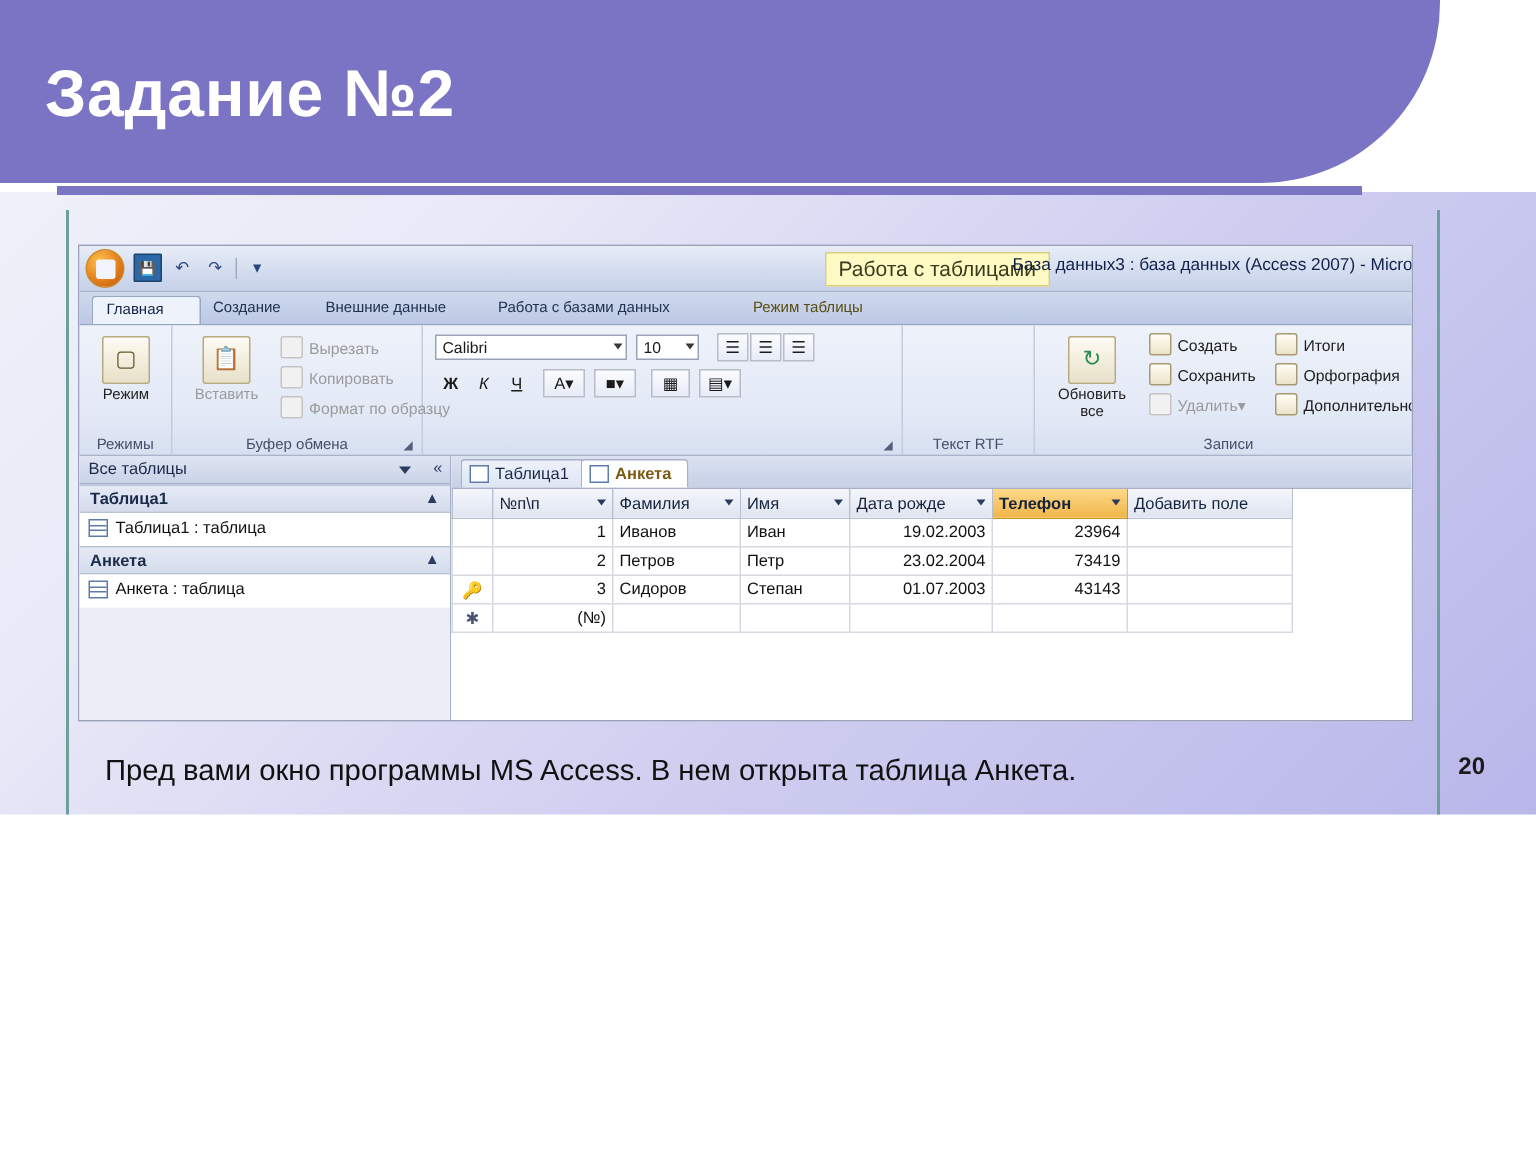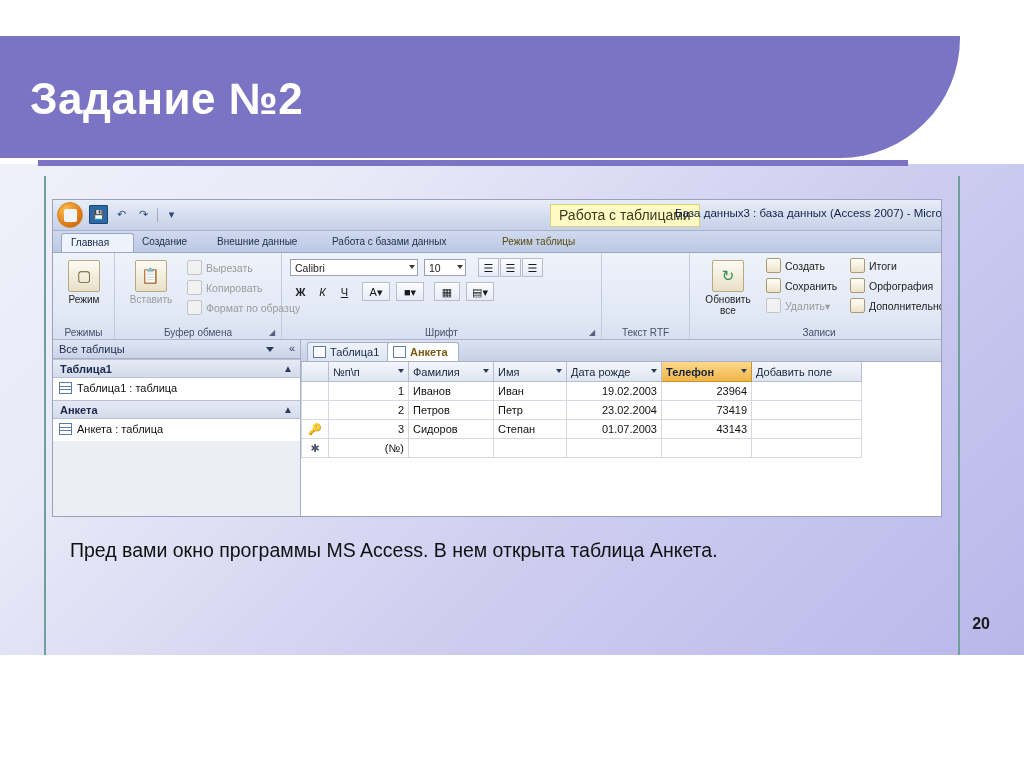--- a/index.html
+++ b/index.html
@@ -11,24 +11,23 @@
     height: 767px;
     font-family: "Liberation Sans", sans-serif;
     background: #ffffff;
     overflow: hidden;
   }
 
   
   .slide {
     position: relative;
     width: 1024px;
-    height: 619px;
+    height: 543px;
     background: linear-gradient(135deg, #f3f3fb 0%, #e9e9f8 30%, #cfcef0 62%, #b9b7ea 100%);
     overflow: hidden;
-    margin-top: 36px;
   }
   .header-band {
     position: absolute;
     left: 0; top: 0;
     width: 1024px; height: 128px;
     background: #ffffff;
   }
   .header-purple {
     position: absolute;
     left: -40px; top: 0;
@@ -549,21 +548,20 @@
         <div class="fmt-btn bordered" style="left:218px; top:5px;">☰</div>
         <div class="fmt-btn bordered" style="left:240px; top:5px;">☰</div>
 
         <div class="fmt-btn" style="left:8px; top:29px; font-weight:bold;">Ж</div>
         <div class="fmt-btn" style="left:30px; top:29px; font-style:italic;">К</div>
         <div class="fmt-btn" style="left:52px; top:29px; text-decoration:underline;">Ч</div>
         <div class="fmt-btn bordered" style="left:80px; top:29px; width:28px;">A▾</div>
         <div class="fmt-btn bordered" style="left:114px; top:29px; width:28px;">■▾</div>
         <div class="fmt-btn bordered" style="left:152px; top:29px; width:26px;">▦</div>
         <div class="fmt-btn bordered" style="left:184px; top:29px; width:28px;">▤▾</div>
-        <div class="grp-label">Шрифт</div>
         <div class="grp-dialog">◢</div>
       </div>
 
       <div class="grp" style="left:549px; width:88px;">
         <div class="grp-label">Текст RTF</div>
       </div>
 
       <div class="grp" style="left:637px; width:259px;">
         <div class="big-btn" style="left:12px; top:3px; width:52px;">
           <span class="glyph" style="color:#2e8b57;">↻</span>

